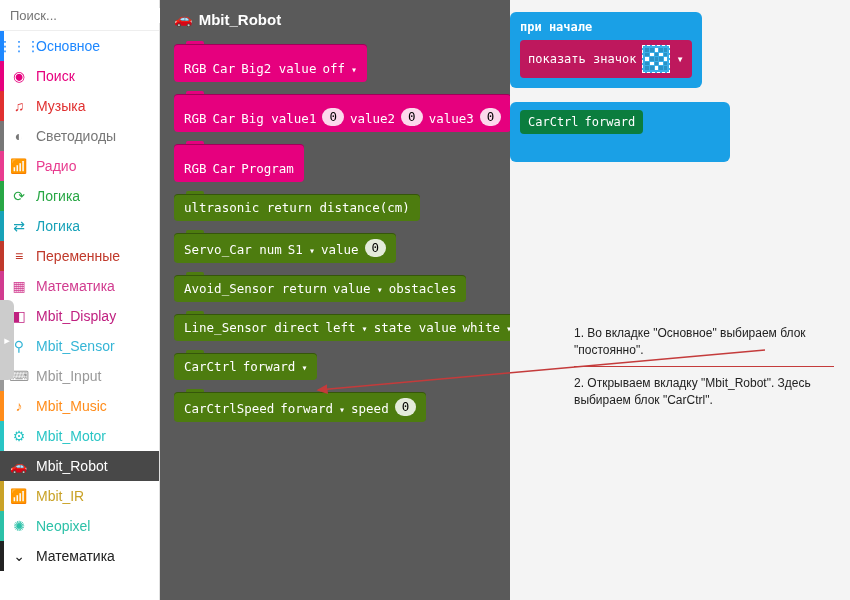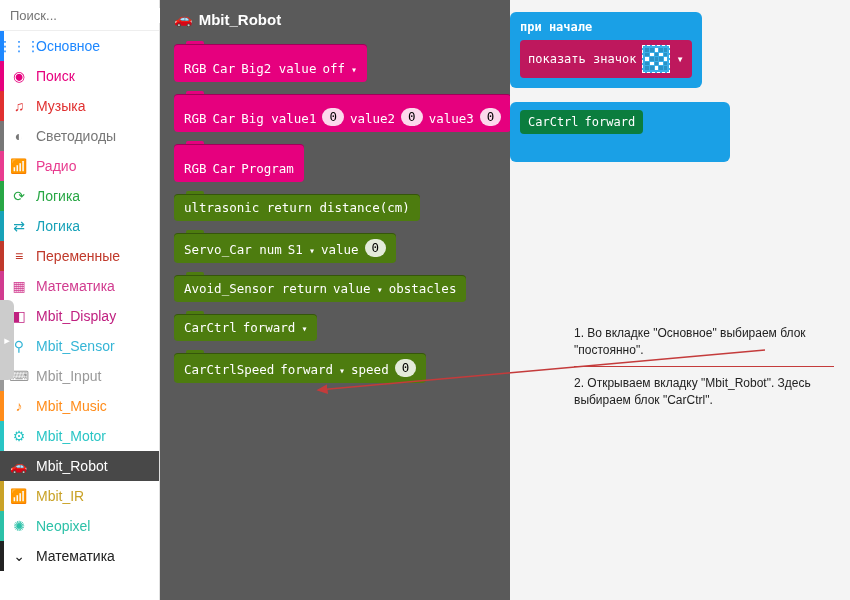--- a/index.html
+++ b/index.html
@@ -198,20 +198,26 @@
       <span>value</span>
       <span class="pill">0</span>
     </div>
 
     <div class="blk bg-green">
       <span>Avoid_Sensor return</span>
       <span class="dd">value</span>
       <span>obstacles</span>
     </div>
 
+    <div class="blk bg-green">
+      <span>Line_Sensor direct</span>
+      <span class="dd">left</span>
+      <span>state value</span>
+      <span class="dd">white</span>
+    </div>
 
     <div class="blk bg-green">
       <span>CarCtrl</span>
       <span class="dd">forward</span>
     </div>
 
     <div class="blk bg-green">
       <span>CarCtrlSpeed</span>
       <span class="dd">forward</span>
       <span>speed</span>

